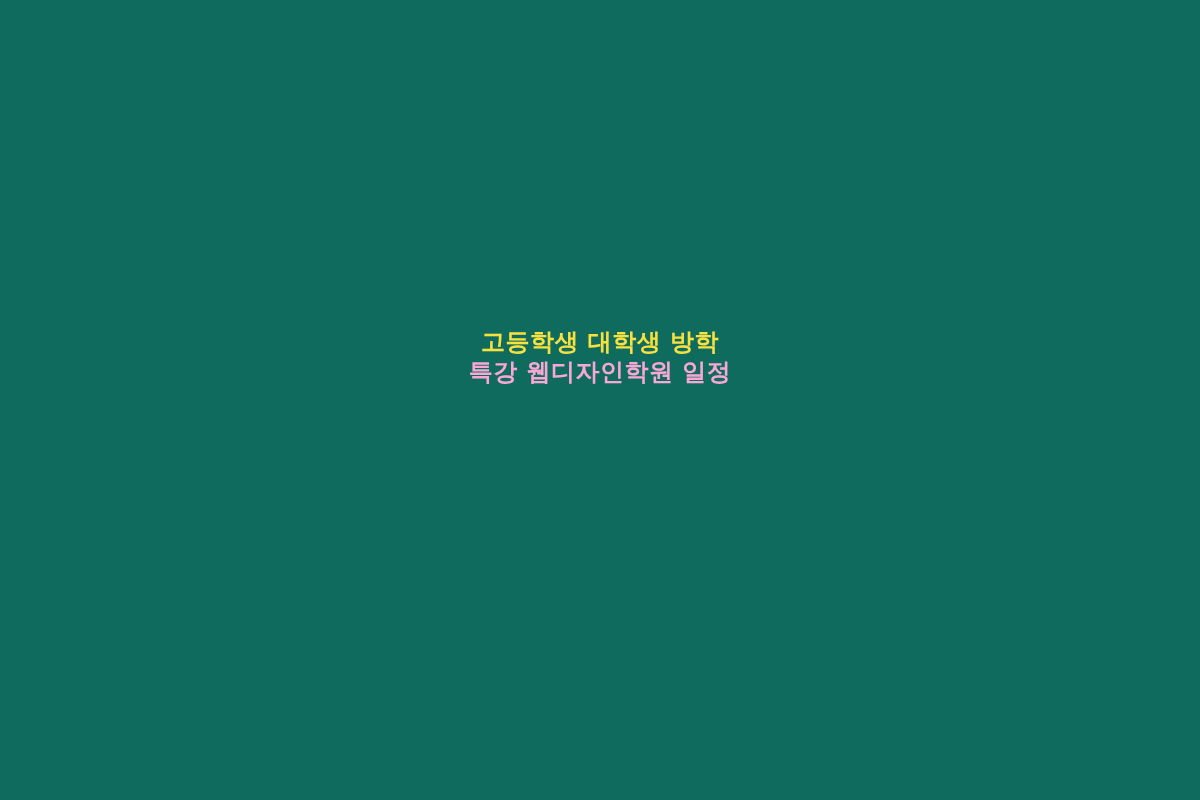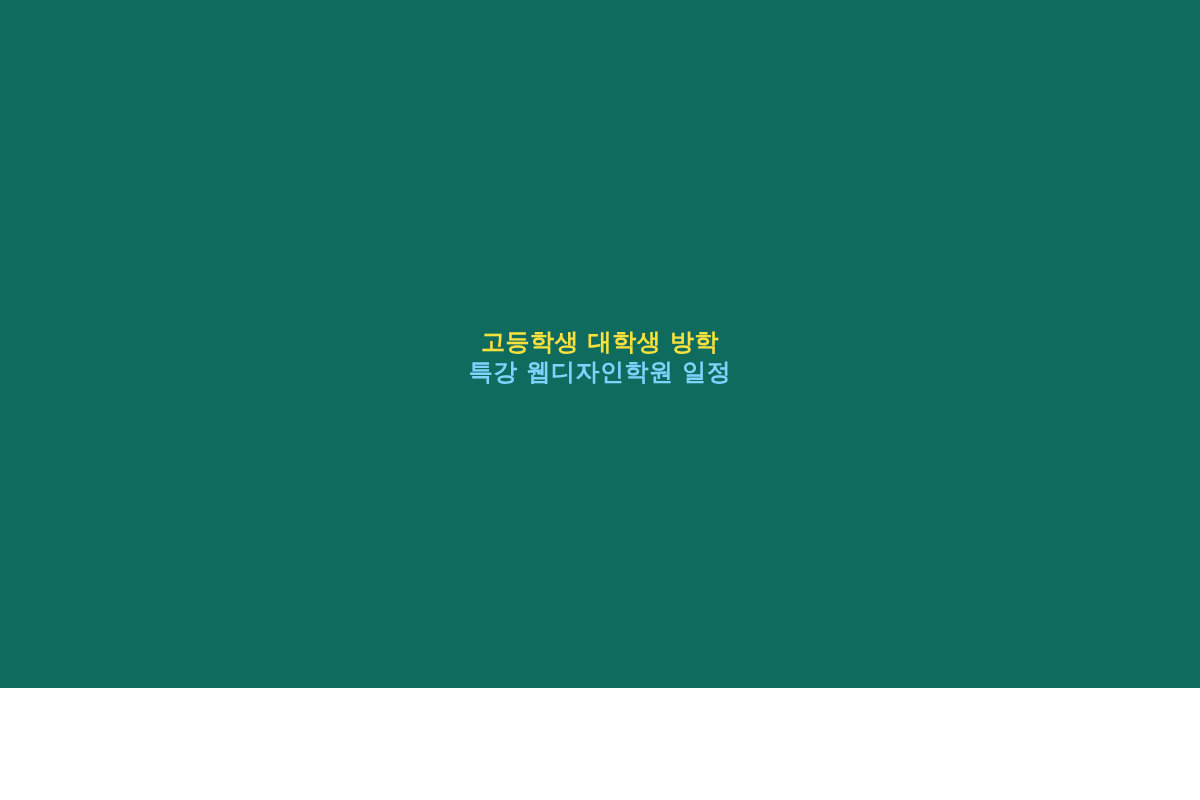--- a/index.html
+++ b/index.html
@@ -11,21 +11,21 @@
     overflow: hidden;
   }
 
   body {
     font-family: "DejaVu Sans", "Liberation Sans", sans-serif;
   }
 
   #banner {
     position: relative;
     width: 1200px;
-    height: 688px;
+    height: 800px;
     box-sizing: border-box;
     display: flex;
     flex-direction: column;
     align-items: center;
     justify-content: flex-start;
     overflow: hidden;
   }
 
   #headline-block {
     position: absolute;
@@ -66,17 +66,17 @@
 </style>
 </head>
 <body>
 
 <div id="banner" style="background-color: rgb(14, 107, 94);">
 
   <div id="headline-block">
 
     <span class="headline-line line-1" style="color: rgb(248, 225, 62); font-size: 24px; line-height: 30px;">고등학생 대학생 방학</span>
 
-    <span class="headline-line line-2" style="color: #7dd3fc; font-size: 24px; line-height: 30px; text-align: center;">특강 웹디자인학원 일정</span>
+    <span class="headline-line line-2" style="color: #f9a8d4; font-size: 24px; line-height: 30px; text-align: center;">특강 웹디자인학원 일정</span>
 
   </div>
 
 </div>
 
 </body></html>

